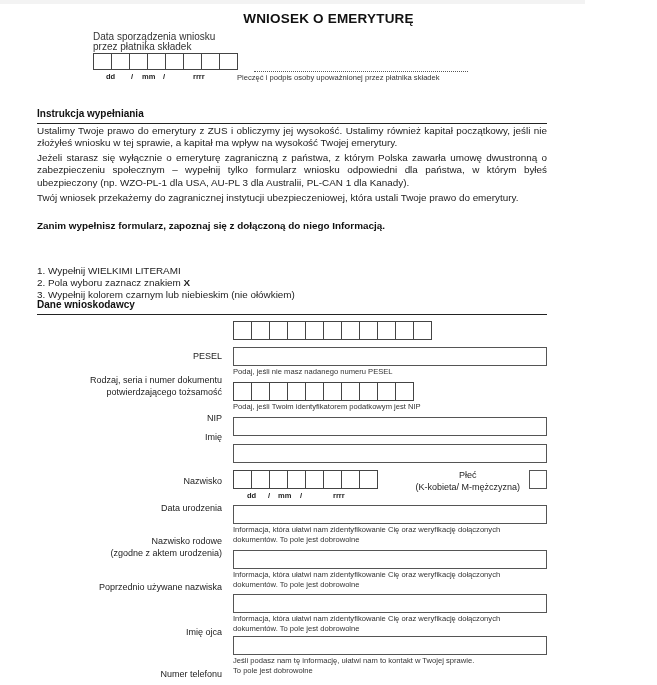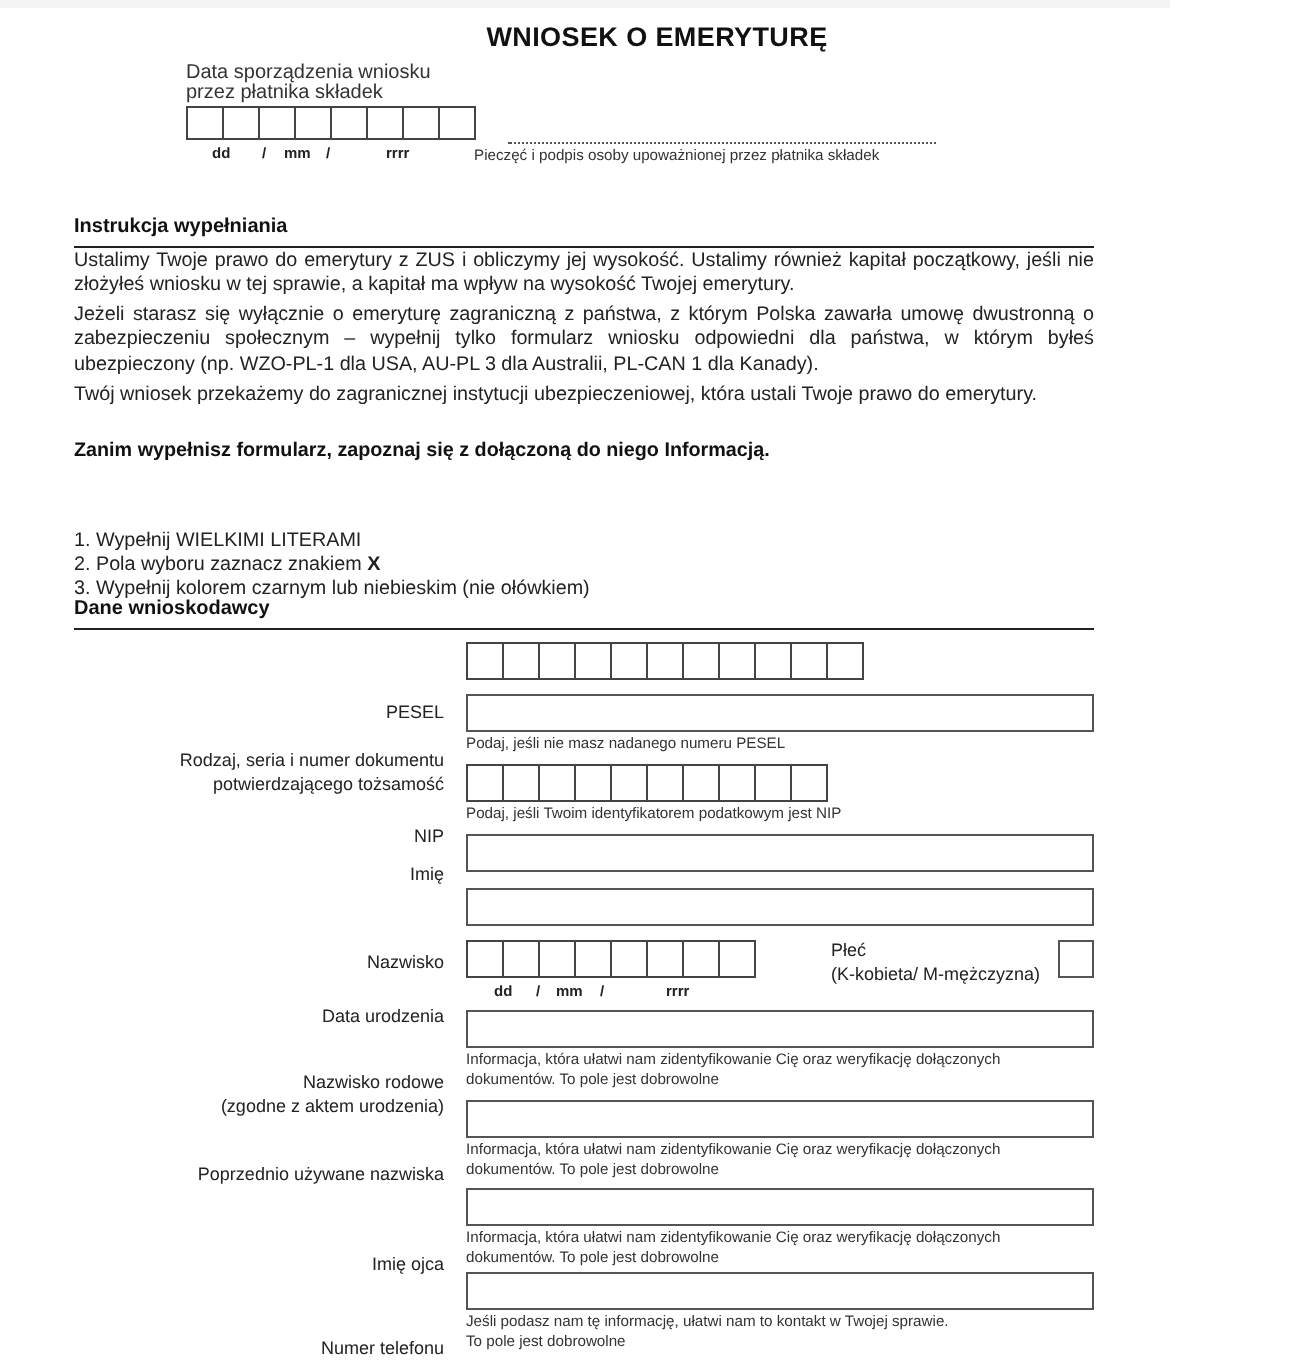--- a/index.html
+++ b/index.html
@@ -125,21 +125,21 @@
     <div class="cell"></div>
     <div class="cell"></div>
     <div class="cell"></div>
   </div>
 <div class="abs datelbl" style="left:247px; top:491px;">dd</div>
 <div class="abs datelbl" style="left:268px; top:491px;">/</div>
 <div class="abs datelbl" style="left:278px; top:491px;">mm</div>
 <div class="abs datelbl" style="left:300px; top:491px;">/</div>
 <div class="abs datelbl" style="left:333px; top:491px;">rrrr</div>
 
-<div class="abs" style="right:137px; top:469px; text-align:left; font-size:9px; line-height:12px; color:#222;">
+<div class="abs" style="right:137px; top:469px; text-align:center; font-size:9px; line-height:12px; color:#222;">
   <div>Płeć</div>
   <div>(K-kobieta/ M-mężczyzna)</div>
 </div>
 <div class="abs sexbox" style="top:470px;"></div>
 
 <div class="abs lbl" style="top:508px;">
   <div>Nazwisko rodowe</div>
   <div>(zgodne z aktem urodzenia)</div>
 </div>
 <div class="abs field" style="top:505px;"></div>

